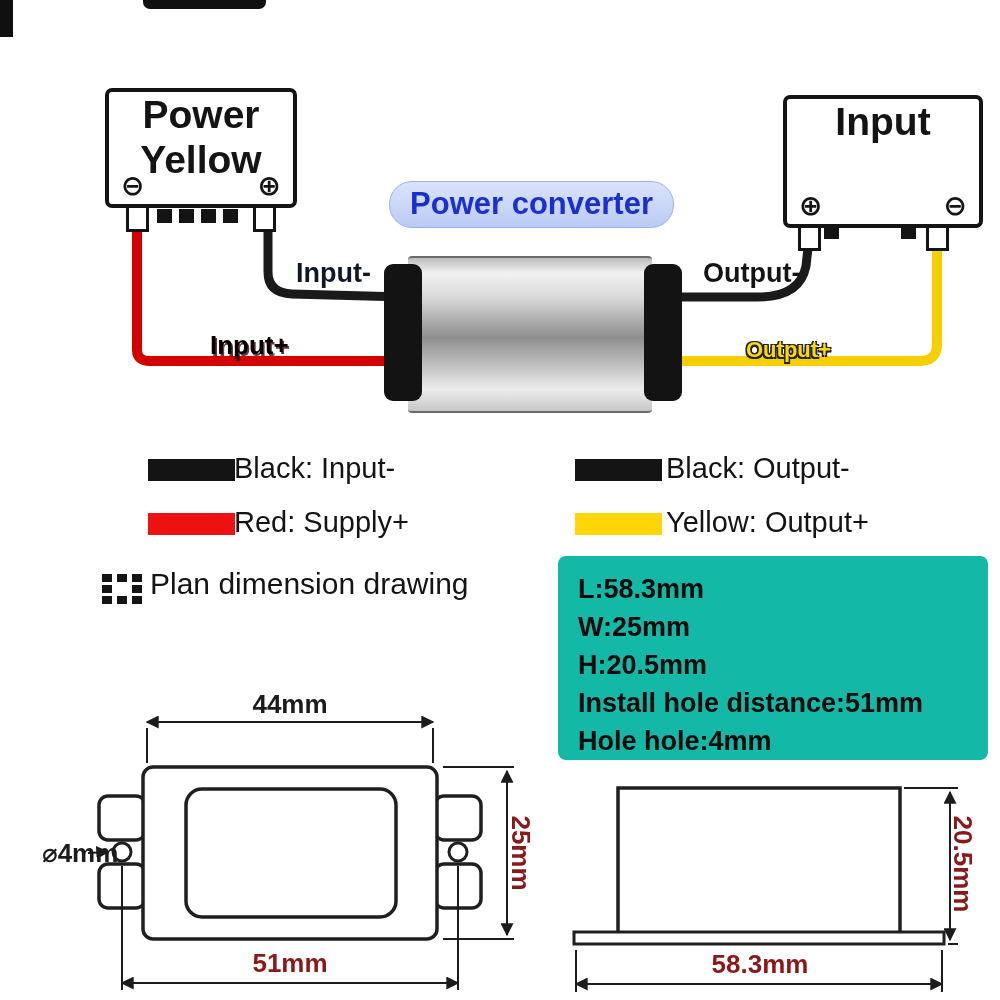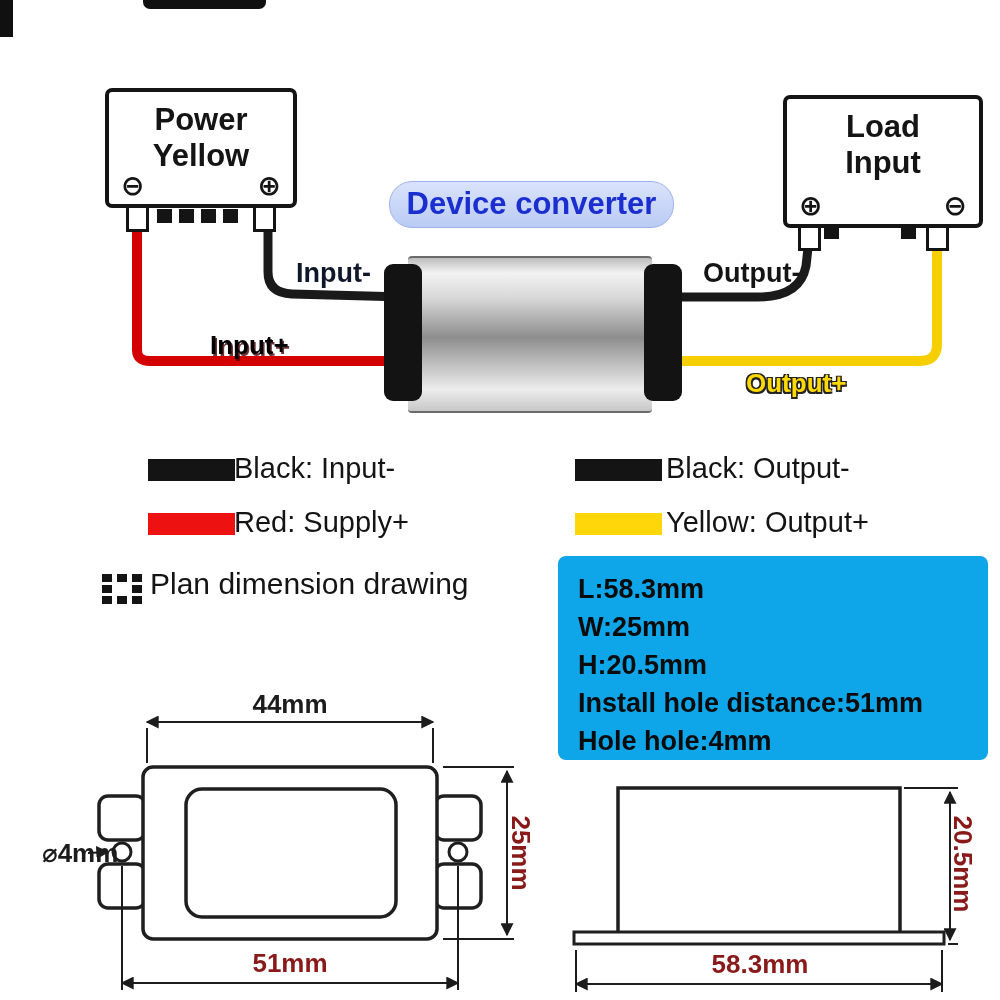--- a/index.html
+++ b/index.html
@@ -6,21 +6,21 @@
   #canvas{position:relative;width:1000px;height:1000px;background:#ffffff;overflow:hidden;
     font-family:"Liberation Sans","DejaVu Sans",sans-serif;color:#141414;}
   .lineart{position:absolute;left:0;top:0;width:1000px;height:1000px;z-index:1;}
   .artifact{position:absolute;background:#101010;z-index:5;}
   #artifact-left{left:0;top:0;width:13px;height:37px;}
   #artifact-top{left:143px;top:0;width:123px;height:9px;border-radius:0 0 7px 7px;}
 
   .device-box{position:absolute;background:#ffffff;border:4px solid #141414;border-radius:7px;z-index:3;text-align:center;}
   #power-supply-box{left:105px;top:88px;width:184px;height:112px;}
   #load-device-box{left:783px;top:95px;width:192px;height:125px;}
-  .device-title{font-size:31px;font-weight:700;line-height:1.16;margin-top:10px;}
+  .device-title{font-size:39px;font-weight:700;line-height:1.16;margin-top:0;}
   .polarity{position:absolute;bottom:2px;font-size:28px;font-weight:700;font-family:"DejaVu Sans",sans-serif;}
   .pol-left{left:12px;} .pol-right{right:12px;}
 
   .tab{position:absolute;width:23px;height:27px;background:#ffffff;border:3px solid #141414;z-index:2;box-sizing:border-box;}
   .tblock{position:absolute;background:#141414;z-index:2;}
 
   .pill{position:absolute;left:389px;top:181px;width:283px;height:45px;z-index:3;
     background:linear-gradient(180deg,#dbe3fb 0%,#b9cbf4 100%);border:1px solid #9db1ea;border-radius:23px;
     font-size:31px;font-weight:700;text-align:center;line-height:44px;}
 
@@ -28,21 +28,21 @@
     background:linear-gradient(180deg,#bdbdbd 0%,#f2f2f2 10%,#d8d8d8 26%,#8e8e8e 52%,#b5b5b5 66%,#ededed 86%,#c7c7c7 100%);
     border-top:2px solid #6a6a6a;border-bottom:2px solid #6a6a6a;}
   .converter-cap{position:absolute;top:264px;width:38px;height:137px;background:#131313;border-radius:9px;z-index:3;}
   #cap-left{left:384px;} #cap-right{left:644px;}
 
   .wire-label{position:absolute;z-index:4;font-size:27px;font-weight:600;white-space:nowrap;}
   #label-input-minus{left:296px;top:258px;color:#0f172a;}
   #label-output-minus{left:703px;top:258px;color:#141414;}
   #label-input-plus{left:210px;top:330px;font-size:26px;font-weight:700;color:#000000;
     text-shadow:1.5px 1.5px 0 rgba(70,0,0,0.8);}
-  #label-output-plus{left:746px;top:368px;font-size:26px;font-weight:700;color:#ffd900;
+  #label-output-plus{left:746px;top:337px;font-size:22px;font-weight:700;color:#ffd900;
     text-shadow:-1.5px -1.5px 0 #222,1.5px -1.5px 0 #222,-1.5px 1.5px 0 #222,1.5px 1.5px 0 #222;}
 
   .legend-bar{position:absolute;width:87px;height:22px;z-index:2;}
   .legend-label{position:absolute;font-size:29px;font-weight:500;z-index:2;white-space:nowrap;color:#141414;}
 
   .grid-icon{position:absolute;left:102px;top:574px;z-index:2;}
   .plan-label{position:absolute;left:150px;top:567px;font-size:30px;font-weight:500;z-index:2;color:#141414;}
 
   .spec-box{position:absolute;left:558px;top:556px;width:430px;height:204px;border-radius:8px;z-index:2;
     box-sizing:border-box;padding:14px 20px;}
@@ -127,32 +127,31 @@
   </div>
   <div class="tab" style="left:126px;top:205px;"></div>
   <div class="tab" style="left:253px;top:205px;"></div>
   <div class="tblock" style="left:157px;top:209px;width:15px;height:14px;"></div>
   <div class="tblock" style="left:179px;top:209px;width:15px;height:14px;"></div>
   <div class="tblock" style="left:201px;top:209px;width:15px;height:14px;"></div>
   <div class="tblock" style="left:223px;top:209px;width:15px;height:14px;"></div>
 
   <div id="load-device-box" class="device-box">
     <div class="device-title">
-      <div>Load</div>
       <div>Input</div>
     </div>
     <span class="polarity pol-left">⊕</span>
     <span class="polarity pol-right">⊖</span>
   </div>
   <div class="tab" style="left:798px;top:224px;"></div>
   <div class="tab" style="left:926px;top:224px;"></div>
   <div class="tblock" style="left:824px;top:226px;width:15px;height:13px;"></div>
   <div class="tblock" style="left:901px;top:226px;width:15px;height:13px;"></div>
 
-  <div class="pill" style="color: rgb(27, 47, 208);">Device converter</div>
+  <div class="pill" style="color: rgb(27, 47, 208);">Power converter</div>
 
   <div class="converter-body"></div>
   <div id="cap-left" class="converter-cap"></div>
   <div id="cap-right" class="converter-cap"></div>
 
   <div id="label-input-minus" class="wire-label">Input-</div>
   <div id="label-output-minus" class="wire-label">Output-</div>
   <div id="label-input-plus" class="wire-label">Input+</div>
   <div id="label-output-plus" class="wire-label">Output+</div>
 
@@ -172,21 +171,21 @@
         <rect x="30" y="0" width="10" height="8"></rect>
       <rect x="0" y="11" width="10" height="8"></rect>
         <rect x="30" y="11" width="10" height="8"></rect>
       <rect x="0" y="22" width="10" height="8"></rect>
         <rect x="15" y="22" width="10" height="8"></rect>
         <rect x="30" y="22" width="10" height="8"></rect>
     </g>
   </svg>
   <div class="plan-label">Plan dimension drawing</div>
 
-  <div class="spec-box" style="background-color: #0ea5e9;">
+  <div class="spec-box" style="background-color: #14b8a6;">
     <div class="spec-line">L:58.3mm</div>
     <div class="spec-line">W:25mm</div>
     <div class="spec-line">H:20.5mm</div>
     <div class="spec-line">Install hole distance:51mm</div>
     <div class="spec-line">Hole hole:4mm</div>
   </div>
 
 </div>
 
 </body></html>

